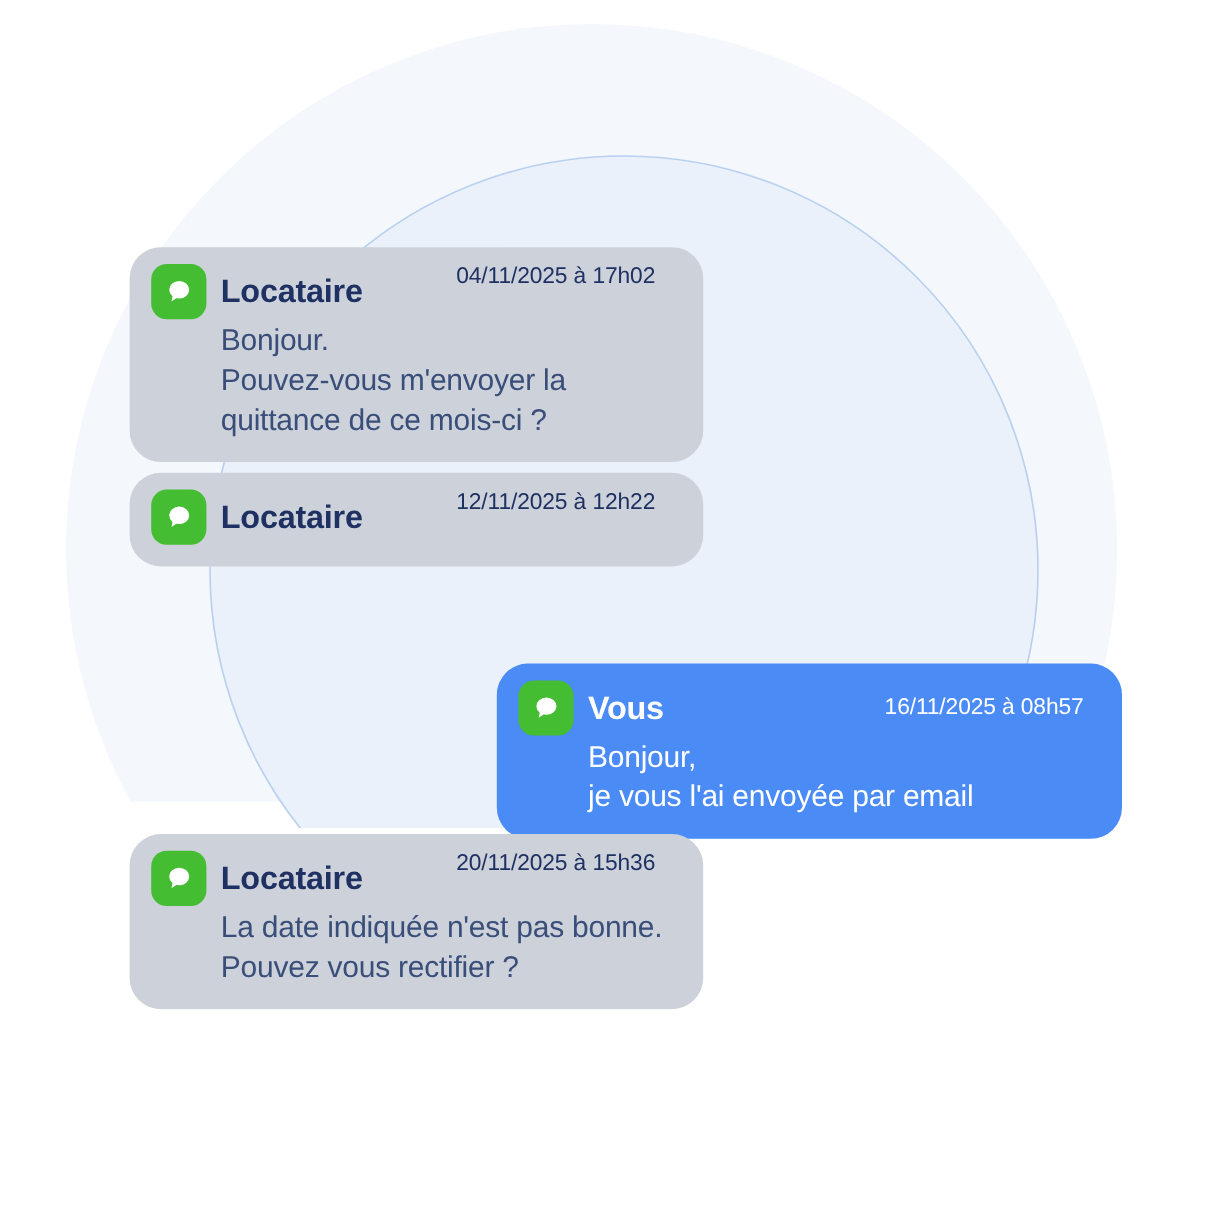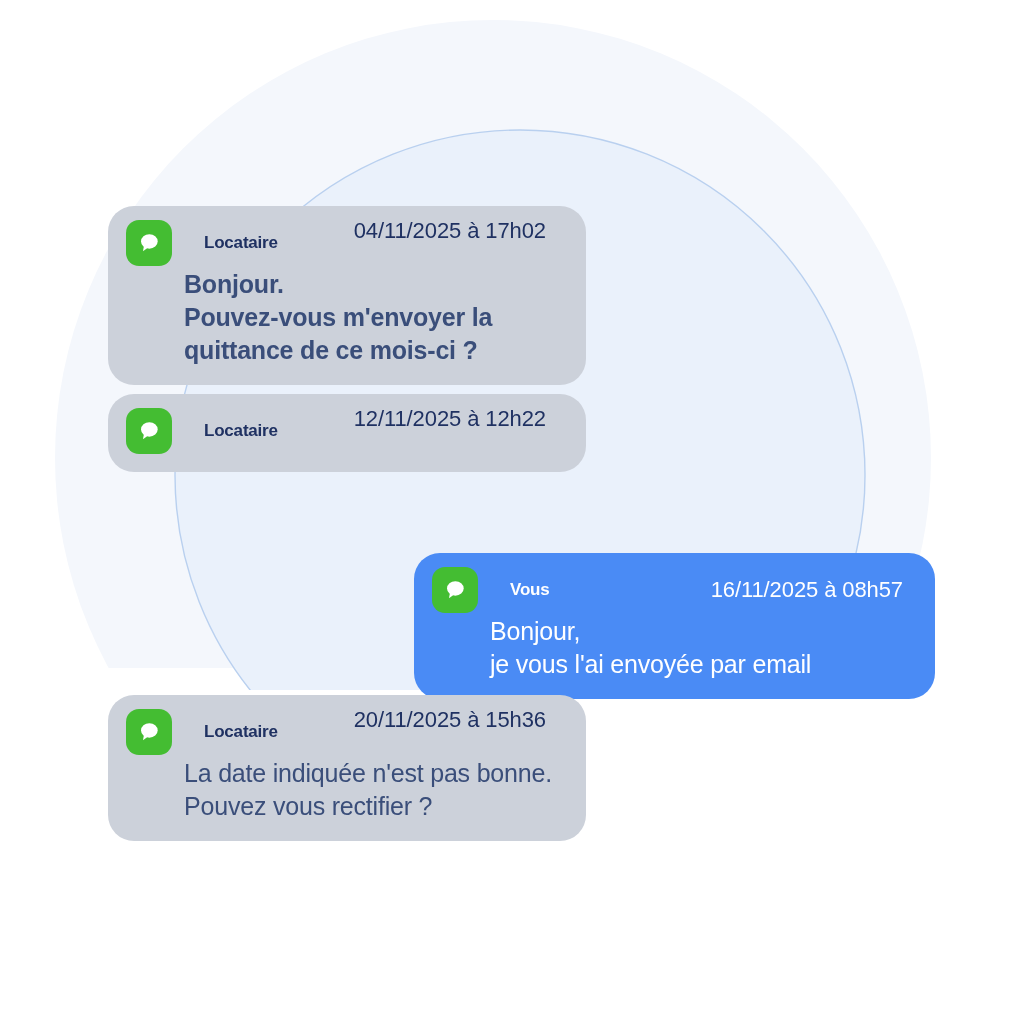--- a/index.html
+++ b/index.html
@@ -66,55 +66,54 @@
     border-radius: 13px;
     background: #44bd32;
     display: flex;
     align-items: center;
     justify-content: center;
     margin-right: 12px;
   }
   .avatar-icon svg { display: block; }
 
   .sender {
-    font-size: 17px;
+    font-size: 27px;
     font-weight: bold;
     line-height: 46px;
     letter-spacing: -0.2px;
     white-space: nowrap;
-    margin-left: 20px;
   }
   .incoming .sender { color: #1f3162; }
   .outgoing .sender { color: #ffffff; }
 
   .timestamp {
     position: absolute;
     right: 0;
     top: -2px;
-    font-size: 22px;
+    font-size: 19px;
     line-height: 22px;
     letter-spacing: -0.1px;
     white-space: nowrap;
   }
   .incoming .timestamp { color: #1f3162; }
   .outgoing .timestamp { color: #ffffff; }
 
   .body-text {
     margin-top: 2px;
     font-size: 25px;
     line-height: 33px;
     letter-spacing: -0.2px;
     white-space: pre-line;
   }
   .incoming .body-text { color: #3a4e7a; }
   .outgoing .body-text { color: #ffffff; }
 
   
   #bubble-1 { left: 108px; top: 206px; width: 478px; }
-  #bubble-1 .body-text { margin-left: 58px; font-weight: bold; }
+  #bubble-1 .body-text { margin-left: 58px; }
   #bubble-1 .timestamp { right: 20px; top: 0px; }
 
   #bubble-2 { left: 108px; top: 394px; width: 478px; }
   #bubble-2 .body-text { margin-left: 58px; }
   #bubble-2 .timestamp { right: 20px; top: 0px; }
 
   #bubble-3 { left: 414px; top: 553px; width: 521px; }
   #bubble-3 .body-text { margin-left: 58px; }
   #bubble-3 .timestamp { right: 12px; top: 12px; }
 

